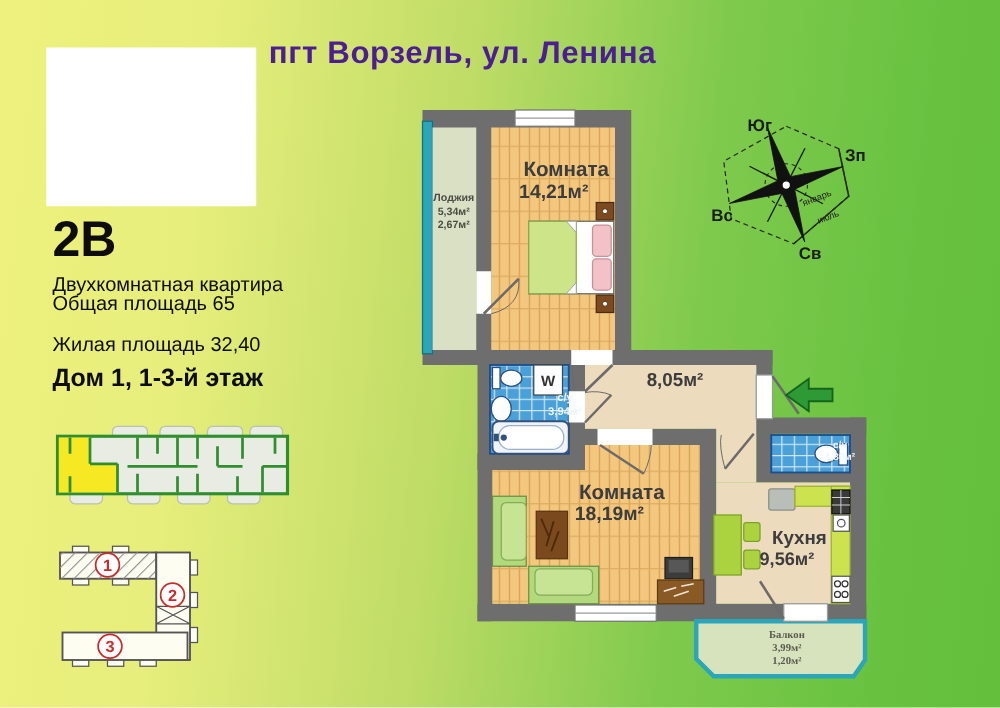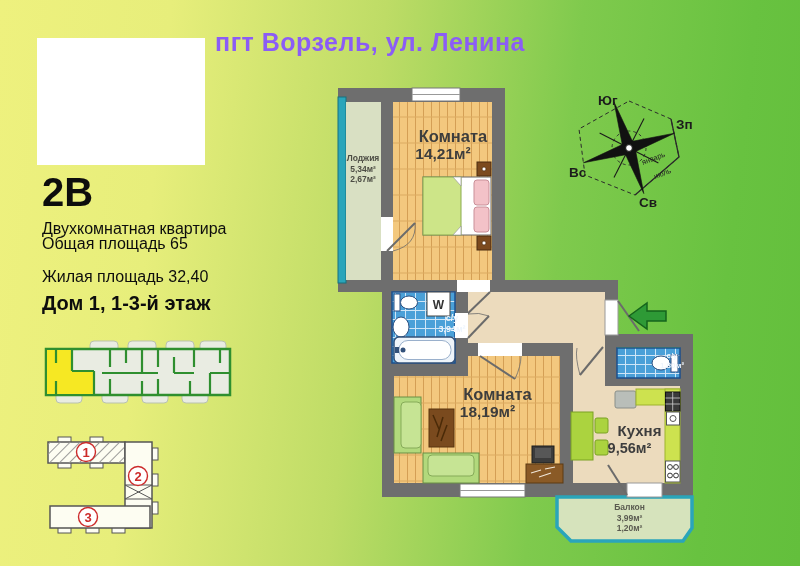--- a/index.html
+++ b/index.html
@@ -2,21 +2,21 @@
 <html><head>
 <meta charset="utf-8">
 <style>
   html,body{margin:0;padding:0;}
   body{
     width:800px;height:566px;position:relative;overflow:hidden;
     font-family:"Liberation Sans","DejaVu Sans",sans-serif;
     background:linear-gradient(96deg,#eef17e 0%,#e7ee7b 20%,#bedc66 45%,#7fca4d 68%,#68c240 88%,#63bf3c 100%);
   }
   .abs{position:absolute;}
-  .title{left:0;top:28px;width:740px;text-align:center;font-size:25px;font-weight:bold;color:#8b5cf6;letter-spacing:.5px;}
+  .title{left:0;top:28px;width:740px;text-align:center;font-size:25px;font-weight:bold;color:#4c1d95;letter-spacing:.5px;}
   .logo{left:37px;top:38px;width:168px;height:127px;background:#ffffff;}
   .code{left:42px;top:170px;font-size:40px;font-weight:bold;color:#0d0d0d;}
   .infoline{left:42px;width:300px;font-size:16px;color:#0d0d0d;}
   .il1{top:220px;} .il2{top:235px;} .il3{top:268px;}
   .house{left:42px;top:292px;font-size:20px;font-weight:bold;color:#0d0d0d;}
   .planwrap{left:335px;top:85px;width:365px;height:465px;}
   .planwrap svg{position:absolute;left:0;top:0;}
   .lbl{position:absolute;text-align:center;color:#3d3d3d;line-height:1.12;}
   .lbl .rm{font-size:16.5px;font-weight:600;padding-left:20px;}
   .lbl .ar{font-size:15.5px;font-weight:600;}
@@ -273,35 +273,36 @@
   <div class="lbl" style="left:58px;top:42px;width:100px;">
     <div class="rm">Комната</div>
     <div class="ar">14,21м²</div>
   </div>
   <div class="lbl lbl-sm" style="left:8px;top:68px;width:40px;">
     <div>Лоджия</div>
     <div>5,34м²</div>
     <div>2,67м²</div>
   </div>
   <div class="lbl corr" style="left:150px;top:212px;width:110px;">
+    <div class="ar">8,05м²</div>
   </div>
   <div class="lbl lbl-wet" style="left:60px;top:228px;width:56px;">
     <div>с/у</div>
     <div>3,94м²</div>
   </div>
   <div class="lbl" style="left:100px;top:300px;width:105px;">
     <div class="rm">Комната</div>
     <div class="ar">18,19м²</div>
   </div>
   <div class="lbl kit" style="left:252px;top:338px;width:85px;">
     <div class="rm">Кухня</div>
     <div class="ar">9,56м²</div>
   </div>
   <div class="lbl lbl-wet" style="left:284px;top:266px;width:48px;font-size:8px;">
     <div>с/у</div>
     <div>1,80м²</div>
   </div>
-  <div class="lbl lbl-sm" style="left:252px;top:417px;width:85px;color:#5a5a50;">
+  <div class="lbl lbl-sm" style="left:252px;top:417px;width:85px;color:#5a5a50;font-family:Liberation Serif, serif;">
     <div>Балкон</div>
     <div>3,99м²</div>
     <div>1,20м²</div>
   </div>
 </div>
 
 </body></html>

